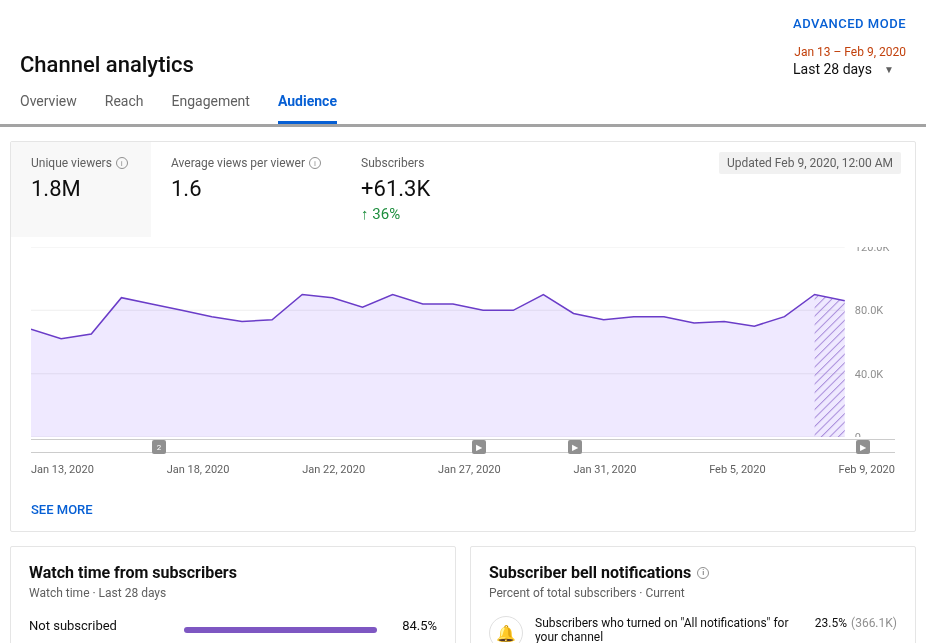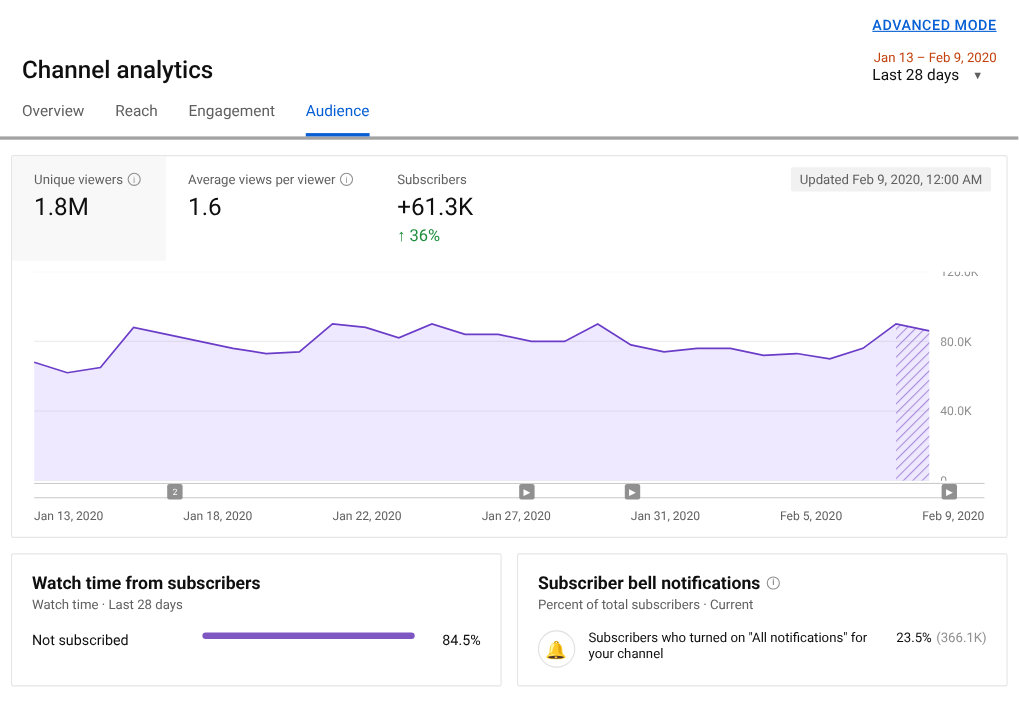--- a/index.html
+++ b/index.html
@@ -1,26 +1,26 @@
 <!DOCTYPE html>
 <html><head>
 <meta charset="utf-8">
 <style>
   * { box-sizing: border-box; margin: 0; padding: 0; }
   body { font-family: Roboto, Arial, sans-serif; background:#fff; color:#0f0f0f; width:926px; }
   .header { display:flex; justify-content:space-between; align-items:flex-end; padding:16px 20px 0 20px; }
   .title { font-size:22px; font-weight:500; color:#0f0f0f; }
   .header-right { text-align:right; }
-  .adv-mode { color:#065fd4; font-size:13px; font-weight:500; letter-spacing:0.5px;text-decoration:underline; }
+  .adv-mode { color:#065fd4; font-size:13px; font-weight:500; letter-spacing:0.5px; }
   .date-range { margin-top:14px; font-size:12px; color:#c2410c; }
   .date-range-big { font-size:14px; color:#0f0f0f; margin-top:2px; display:flex; align-items:center; gap:12px;}
   .caret { color:#606060; font-size:10px; }
   .tabs { display:flex; gap:28px; padding:16px 20px 0 20px; border-bottom:3px solid #a3a3a3; }
   .tab { font-size:14px; color:#606060; padding-bottom:12px; cursor:pointer; }
-  .tab.active { color:#065fd4; border-bottom:3px solid #065fd4; font-weight:400; }
+  .tab.active { color:#065fd4; border-bottom:3px solid #065fd4; font-weight:700; }
   .card { border:1px solid #e5e5e5; border-radius:2px; margin:14px 10px; background:#fff; }
   .metrics-row { display:flex; align-items:stretch; }
   .metric { padding:14px 20px; min-width:140px; }
   .metric.shaded { background:#f8f8f8; }
   .metric-label { font-size:12px; color:#606060; display:flex; align-items:center; gap:4px; }
   .metric-value { font-size:22px; color:#0f0f0f; margin-top:6px; font-weight:400; }
   .delta-up { font-size:15px; color:#1e8e3e; margin-top:4px; }
   .delta-up::before { content:"↑ "; }
   .updated { margin-left:auto; align-self:flex-start; padding:10px 14px; }
   .updated-badge { background:#f1f1f1; color:#606060; font-size:12px; padding:4px 8px; border-radius:2px; }
@@ -33,21 +33,21 @@
   .hatch { fill:url(#hatch); }
   .yaxis text { font-size:11px; fill:#909090; }
   .marker-strip { position:relative; height:14px; border-top:1px solid #ccc; border-bottom:1px solid #ccc; margin:2px 0 4px 0; }
   .marker { position:absolute; top:0; width:14px; height:14px; background:#909090; display:flex; align-items:center; justify-content:center; color:#fff; font-size:8px; border-radius:2px; transform:translateX(-50%); }
   .xaxis { display:flex; justify-content:space-between; padding:2px 20px 12px 20px; font-size:11px; color:#606060;gap:18px; }
   .see-more { color:#065fd4; font-weight:500; font-size:13px; padding:14px 20px; }
   .two-col { display:flex; gap:14px; padding:0 10px 10px 10px; }
   .panel { flex:1; border:1px solid #e5e5e5; border-radius:2px; padding:16px 18px; }
   .panel h3 { font-size:16px; font-weight:700; color:#0f0f0f; display:flex; align-items:center; gap:6px;}
   .panel-sub { font-size:12px; color:#606060; margin-top:4px; }
-  .bar-row { display:flex; align-items:flex-start; margin-top:18px; font-size:13px; }
+  .bar-row { display:flex; align-items:flex-end; margin-top:18px; font-size:13px; }
   .bar-label { width:120px; color:#0f0f0f; }
   .bar-track { flex:1; height:6px; position:relative; }
   .bar-fill { position:absolute; right:0; top:0; height:6px; background:#7e57c2; border-radius:3px; }
   .bar-val { width:60px; text-align:right; color:#0f0f0f; font-size:13px; }
   .notif-row { display:flex; gap:12px; margin-top:16px; align-items:flex-start; font-size:12px; }
   .bell-circ { width:34px; height:34px; border-radius:50%; border:1px solid #e0e0e0; display:flex; align-items:center; justify-content:center; color:#606060; flex-shrink:0; font-size:16px;}
   .notif-text { flex:1; color:#0f0f0f; }
   .notif-pct { color:#0f0f0f; white-space:nowrap; }
   .notif-cnt { color:#909090; margin-left:4px; }
 </style>
@@ -133,20 +133,21 @@
   </div>
   <div class="xaxis" id="xaxis">
       <span>Jan 13, 2020</span>
       <span>Jan 18, 2020</span>
       <span>Jan 22, 2020</span>
       <span>Jan 27, 2020</span>
       <span>Jan 31, 2020</span>
       <span>Feb 5, 2020</span>
       <span>Feb 9, 2020</span>
     </div>
+  <div class="see-more">SEE MORE</div>
 </div>
 
 <div class="two-col">
   <div class="panel">
     <h3>Watch time from subscribers</h3>
     <div class="panel-sub">Watch time · Last 28 days</div>
     <div id="watch-rows">
         <div class="bar-row">
           <div class="bar-label">Not subscribed</div>
     <div class="bar-track">

